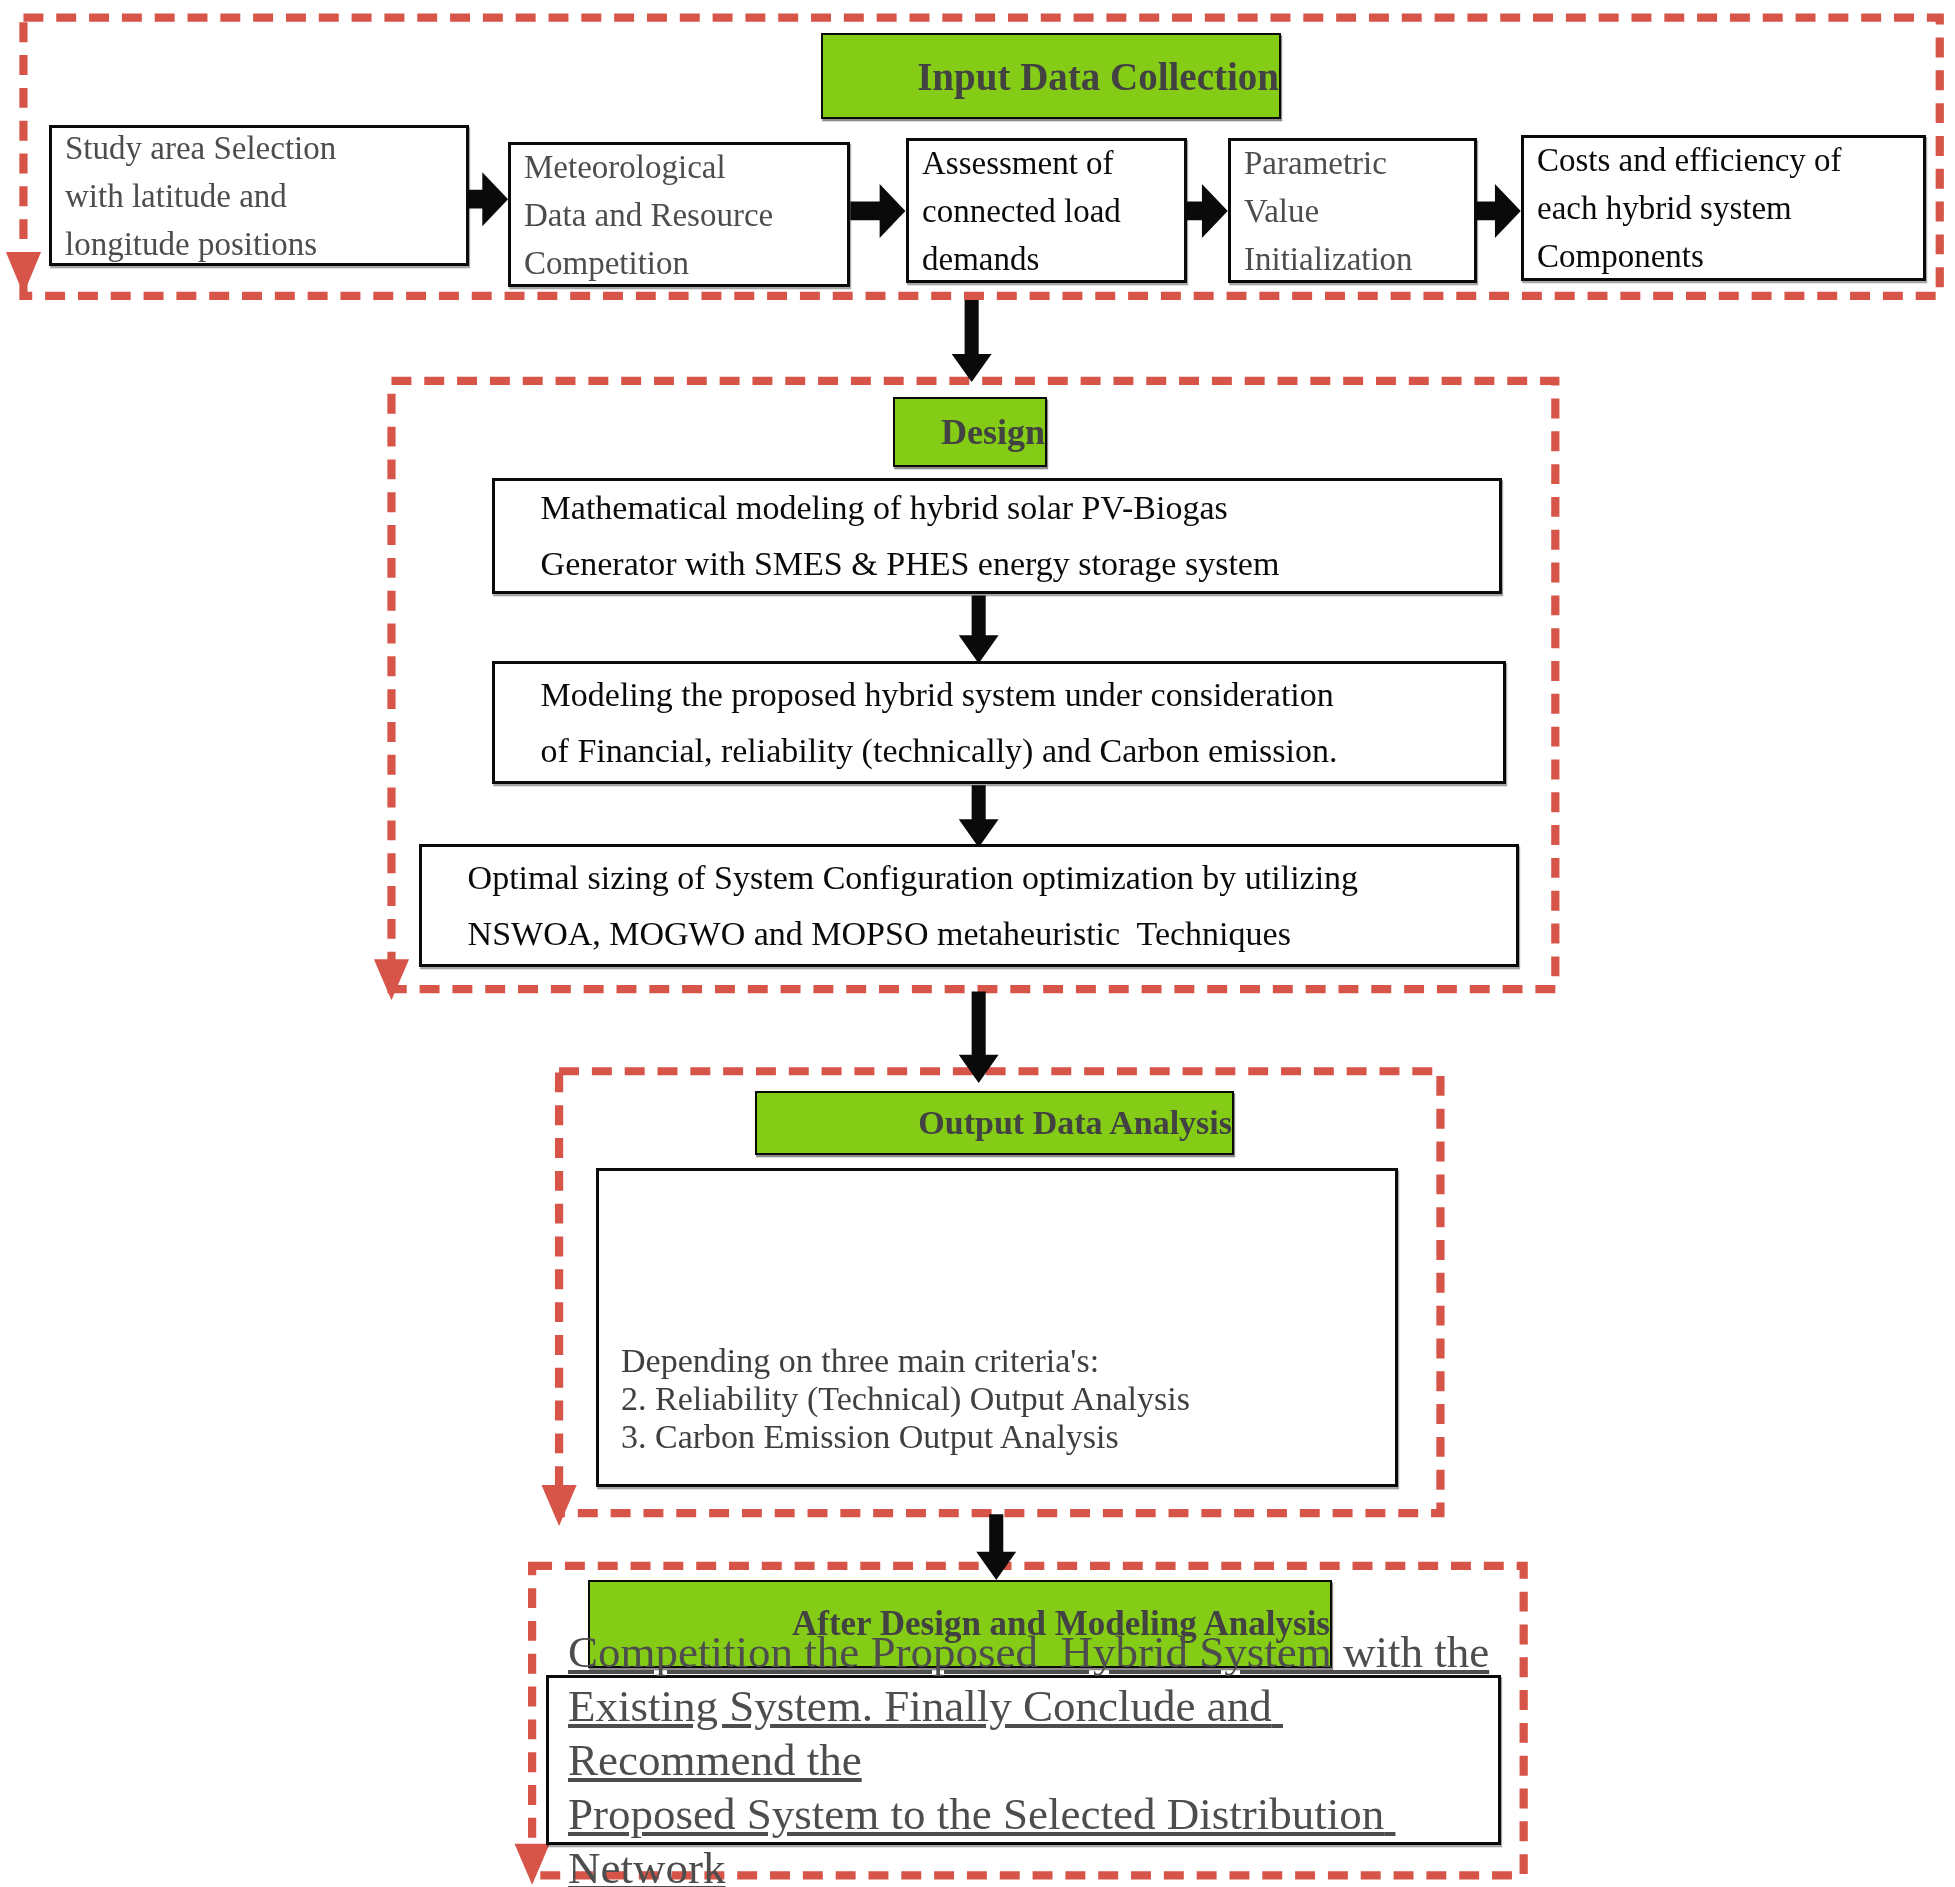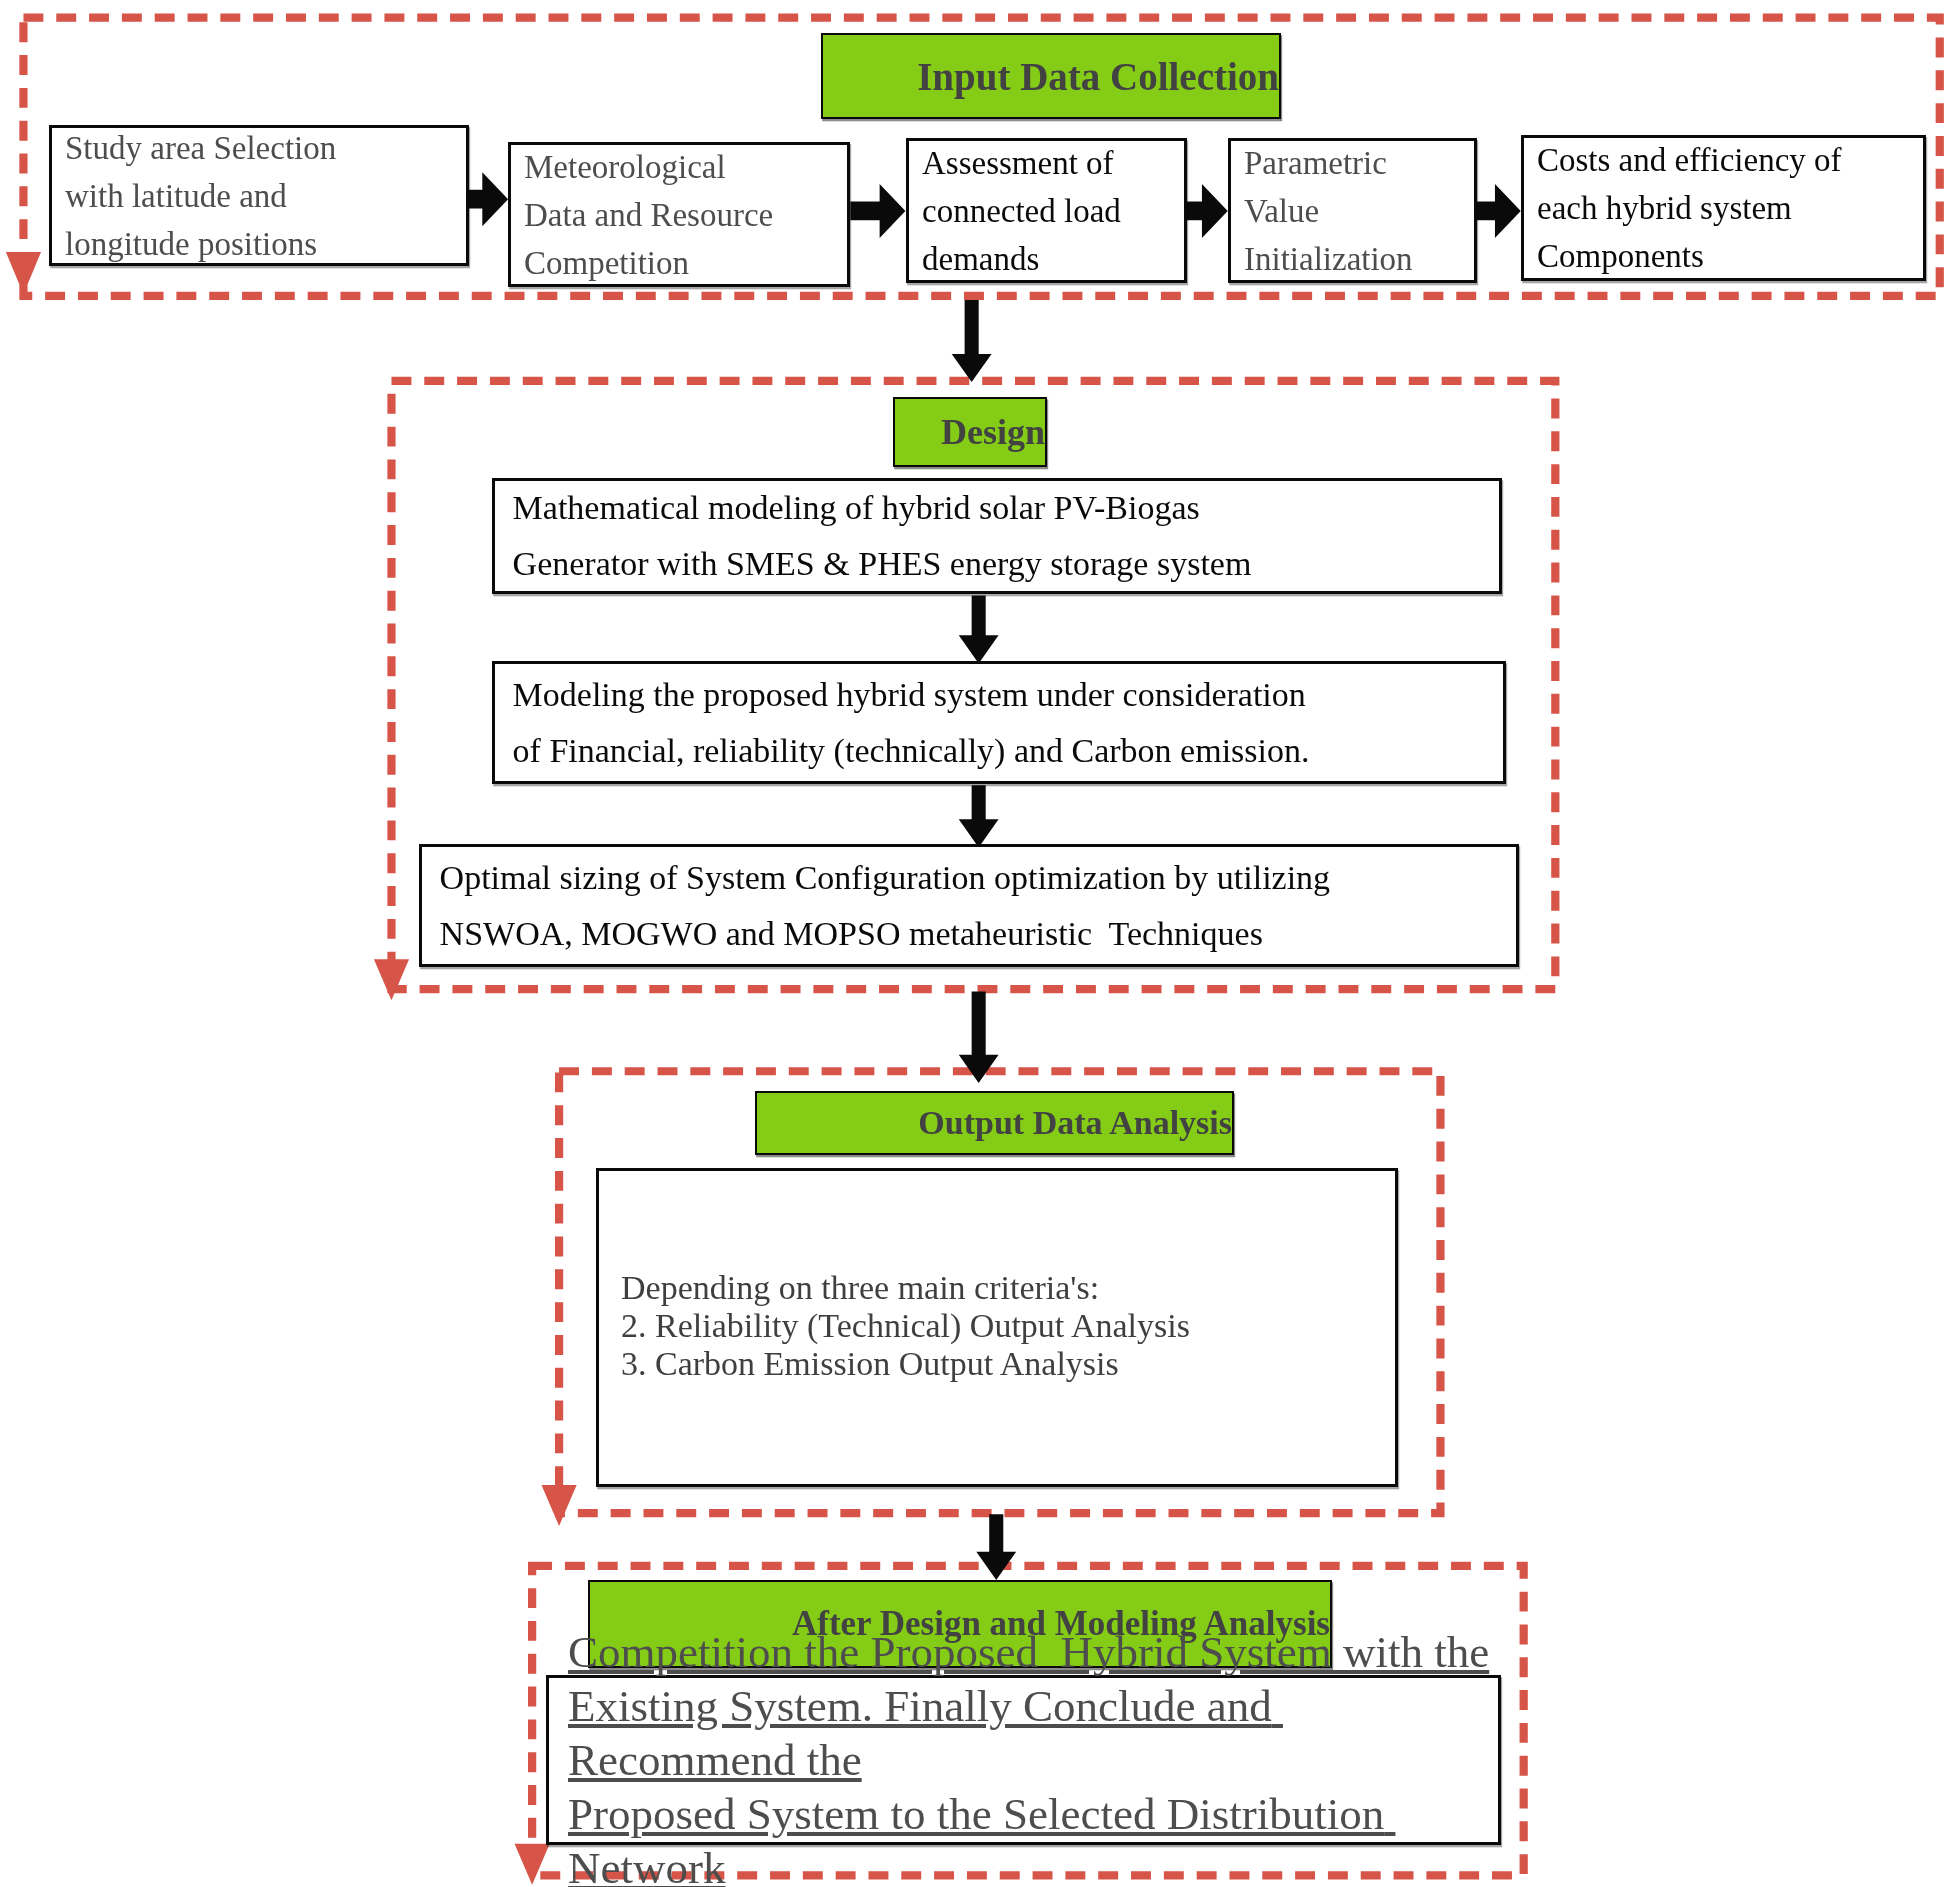--- a/index.html
+++ b/index.html
@@ -41,35 +41,35 @@
     align-items:center;
     z-index:2;
     box-shadow:1.2px 2.3px 0 rgba(0,0,0,0.45);
   }
   .pink .label{
     font-weight:bold;
     color:#424242;
     white-space:nowrap;
   }
   .txt-black .label{color:#0a0a0a;}
-  .big .label{font-size:34px;line-height:56px;padding-left:17.6px;}
+  .big .label{font-size:34px;line-height:56px;padding-left:17.6px;margin-left:28px;}
   
   .h-input .label{font-size:39px;}
   .h-design .label{font-size:36px;}
   .h-output .label{font-size:34px;}
   .h-after .label{font-size:35px;}
   
   .list-box{
     position:absolute;
     box-sizing:border-box;
     background:#ffffff;
     border:3.5px solid #0a0a0a;
     display:flex;
     flex-direction:column;
-    justify-content:center;
+    justify-content:flex-end;
     padding:24.6px 23.4px 28px 22px;
     z-index:2;
     box-shadow:1.2px 2.3px 0 rgba(0,0,0,0.35);
   }
   .list-box .line{
     font-size:34px;
     color:#3f3f3f;
     white-space:pre-wrap;
   }
 </style>

